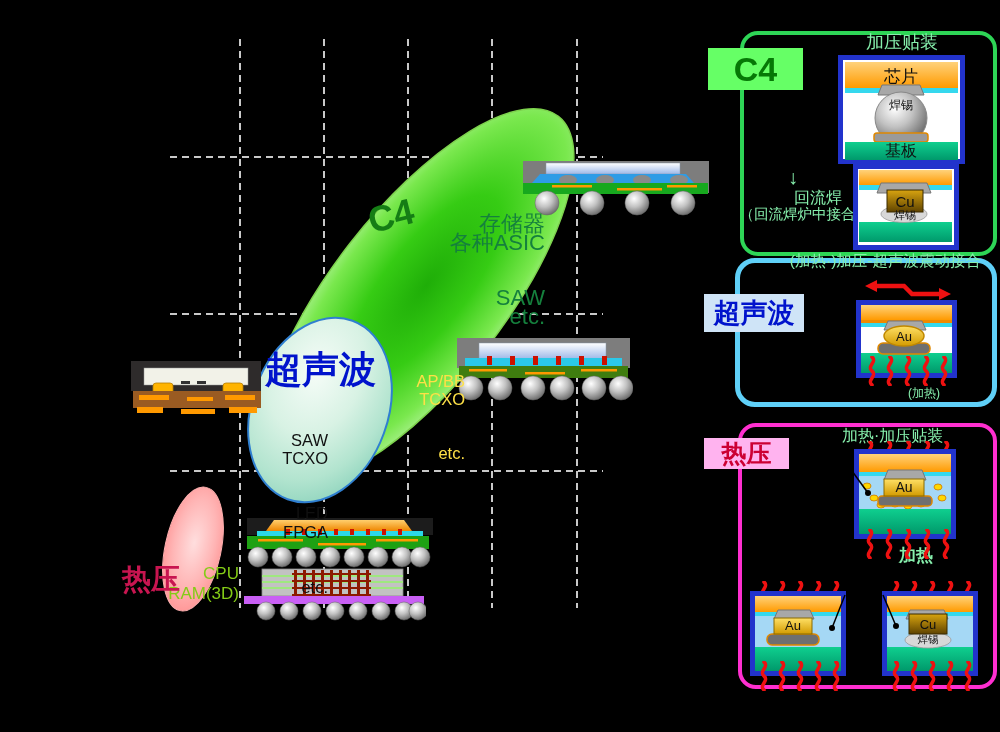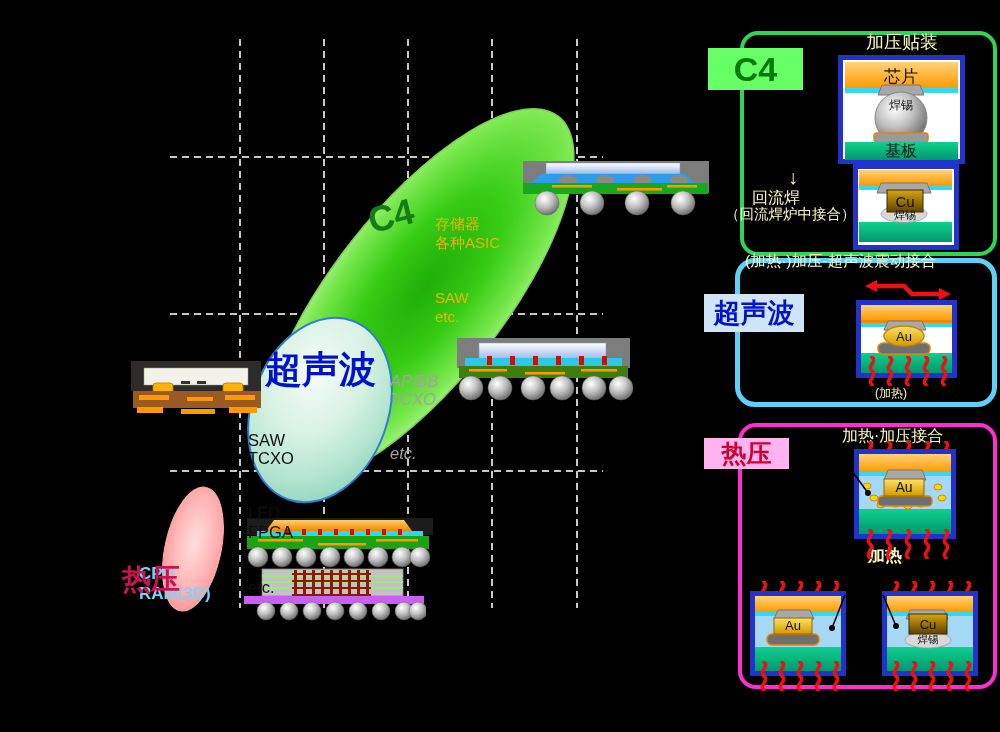--- a/index.html
+++ b/index.html
@@ -1,30 +1,30 @@
 <!DOCTYPE html>
 <html><head>
 <meta charset="utf-8">
 <style>
   html,body{margin:0;padding:0;background:#000;}
   .stage{position:relative;width:1000px;height:732px;background:#000;overflow:hidden;
          font-family:"Liberation Sans", sans-serif;}
   .abs{position:absolute;}
   .txt{position:absolute;white-space:pre;line-height:1.1;}
-  .center{text-align:left;}
+  .center{text-align:right;}
   
   .panel{position:absolute;border-radius:18px;background:transparent;}
   .panel.c4{left:740px;top:31px;width:249px;height:217px;border:4px solid #2ed556;}
   .panel.us{left:735px;top:258px;width:252px;height:139px;border:5px solid #5fd0f8;border-radius:20px;}
   .panel.tc{left:738px;top:423px;width:251px;height:258px;border:4px solid #ff2fd0;}
   .cat-label{position:absolute;display:flex;align-items:center;justify-content:center;font-weight:bold;}
   .cat-label.c4{left:708px;top:48px;width:95px;height:42px;background:#66ff66;color:#067806;font-size:34px;}
   .cat-label.us{left:704px;top:294px;width:100px;height:38px;background:#cfe4f7;color:#0013cc;font-size:27px;}
   .cat-label.tc{left:704px;top:438px;width:85px;height:31px;background:#ffb3ef;color:#cc0033;font-size:25px;}
-  .hdr{color:#fef9c3;}
+  .hdr{color:#86efac;}
   svg text{font-family:"Liberation Sans", sans-serif;}
 </style>
 </head>
 <body>
 
 <div class="stage">
 
   <svg class="abs" style="left:0;top:0" width="1000" height="732" viewBox="0 0 1000 732">
     <defs>
       <radialGradient id="greenGrad" cx="50%" cy="47%" r="60%">
@@ -232,35 +232,35 @@
         <circle cx="70" cy="43" r="9"></circle>
       <circle cx="93" cy="43" r="9"></circle>
         <circle cx="116" cy="43" r="9"></circle>
         <circle cx="139" cy="43" r="9"></circle>
       <circle cx="162" cy="43" r="9"></circle>
         <circle cx="176" cy="43" r="9"></circle>
     </g>
   </svg>
 
   <div class="txt" style="left:368px;top:196px;font-size:36px;font-weight:bold;color:#157d15;transform:rotate(-14deg);">C4</div>
-  <div class="txt center" style="left:435px;top:178px;width:110px;font-size:15px;line-height:18.5px;color:#eab308;">
+  <div class="txt center" style="left:435px;top:178px;width:110px;font-size:22px;line-height:18.5px;color:#15803d;">
     <div>存储器</div><div>各种ASIC</div>
     <div>SAW</div><div>etc.</div>
   </div>
-  <div class="txt center" style="left:390px;top:336px;width:75px;font-size:16.5px;line-height:18px;color:#a3a3a3;font-style:italic;">
+  <div class="txt center" style="left:390px;top:336px;width:75px;font-size:16.5px;line-height:18px;color:#fde047;">
     <div>AP/BB</div><div>TCXO</div>
     <div>etc.</div>
   </div>
   <div class="txt" style="left:265px;top:350px;font-size:37px;font-weight:bold;color:#0013cc;">超声波</div>
   <div class="txt center" style="left:248px;top:394px;width:80px;font-size:16.5px;line-height:18.4px;color:#101010;">
     <div>SAW</div><div>TCXO</div>
     <div>LED</div><div>FPGA</div>
     <div>etc.</div>
   </div>
-  <div class="txt center" style="left:139px;top:524px;width:100px;font-size:17px;line-height:20px;color:#7dd3fc;font-weight:bold;">
+  <div class="txt center" style="left:139px;top:524px;width:100px;font-size:17px;line-height:20px;color:#84cc16;">
     <div>CPU</div><div>RAM(3D)</div>
   </div>
   <div class="txt" style="left:122px;top:564px;font-size:29px;font-weight:bold;color:#c81550;">热压</div>
 
   <div class="panel c4"></div>
   <div class="panel us"></div>
   <div class="panel tc"></div>
 
   <div class="cat-label c4">
       <span>C4</span>
@@ -271,21 +271,21 @@
   <div class="cat-label tc">
       <span>热压</span>
     </div>
 
   <div class="txt hdr" style="left:866px;top:33px;font-size:18px;">加压贴装</div>
   <div class="txt hdr" style="left:788px;top:166px;font-size:20px;">↓</div>
   <div class="txt hdr center" style="left:752px;top:189px;width:90px;font-size:16px;">回流焊</div>
   <div class="txt hdr center" style="left:725px;top:207px;width:145px;font-size:14.5px;">（回流焊炉中接合）</div>
   <div class="txt hdr center" style="left:745px;top:252px;width:236px;font-size:15.5px;">(加热·)加压-超声波震动接合</div>
   <div class="txt hdr center" style="left:875px;top:387px;width:65px;font-size:12px;">(加热)</div>
-  <div class="txt hdr" style="left:842px;top:427px;font-size:16px;">加热·加压接合</div>
+  <div class="txt hdr" style="left:842px;top:427px;font-size:16px;">加热·加压贴装</div>
   <div class="txt hdr center" style="left:868px;top:547px;width:65px;font-size:17px;font-weight:bold;">加热</div>
 
   <svg class="abs" style="left:838px;top:55px" width="127" height="110">
     <rect x="2.5" y="2.5" width="122" height="104" fill="#ffffff" stroke="#2233cc" stroke-width="5"></rect>
     <rect x="7" y="7" width="113" height="26" fill="url(#orangeBand)"></rect>
     <rect x="7" y="33" width="113" height="5" fill="#35d8ee"></rect>
     <polygon points="44,30 82,30 86,40 40,40" fill="#a8a8a8" stroke="#777" stroke-width="1"></polygon>
     <circle cx="63" cy="63" r="26" fill="url(#ballGrad)" stroke="#888" stroke-width="1"></circle>
     <rect x="36" y="78" width="54" height="9" rx="3" fill="#9a9a9a" stroke="#e08800" stroke-width="1.5"></rect>
     <rect x="7" y="87" width="113" height="18" fill="url(#greenBand)"></rect>

